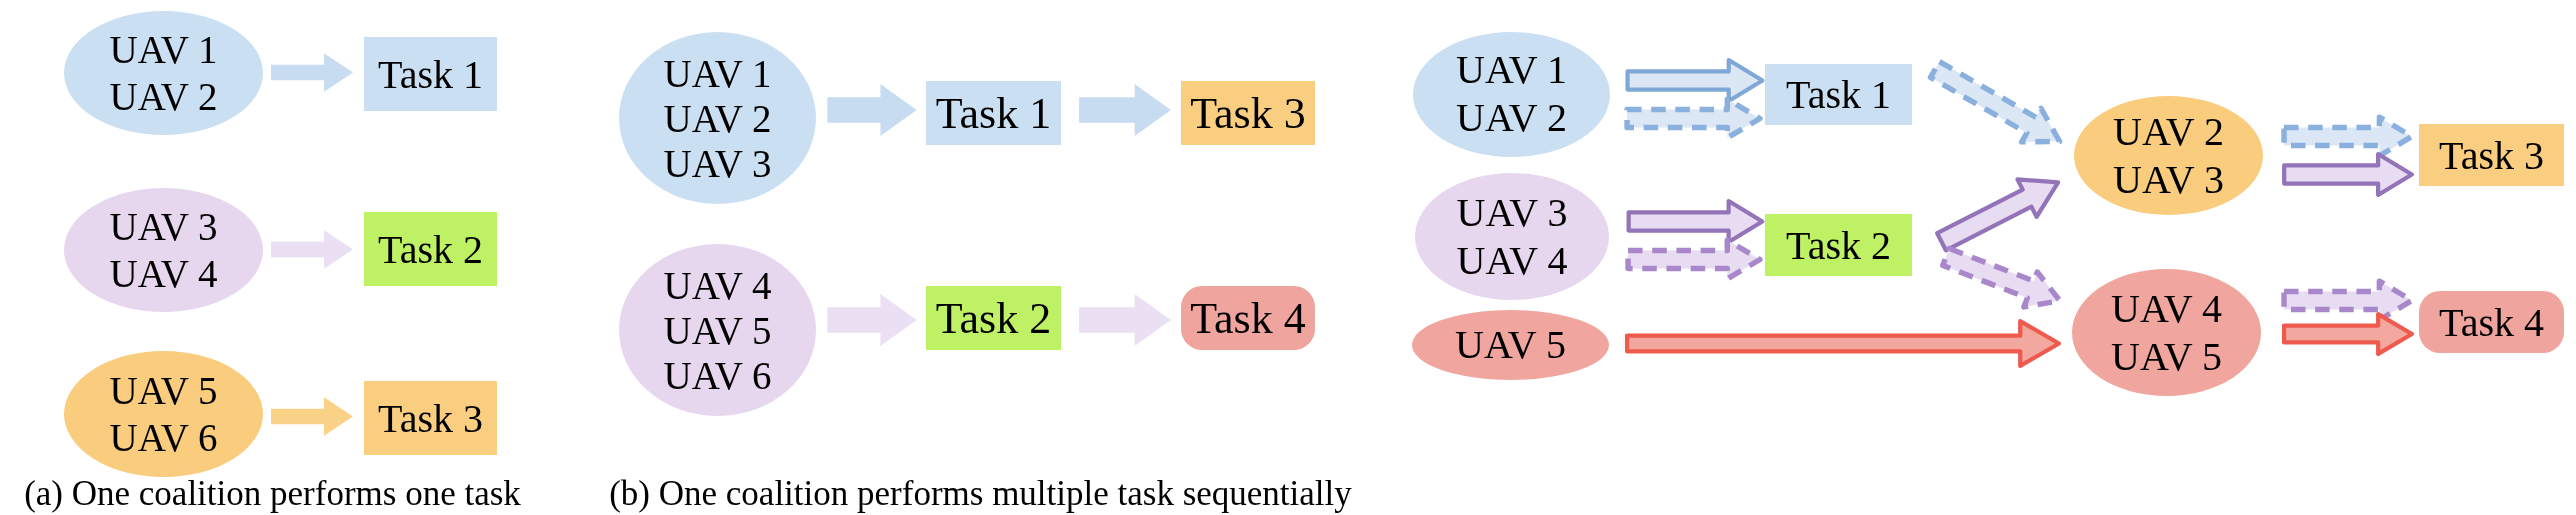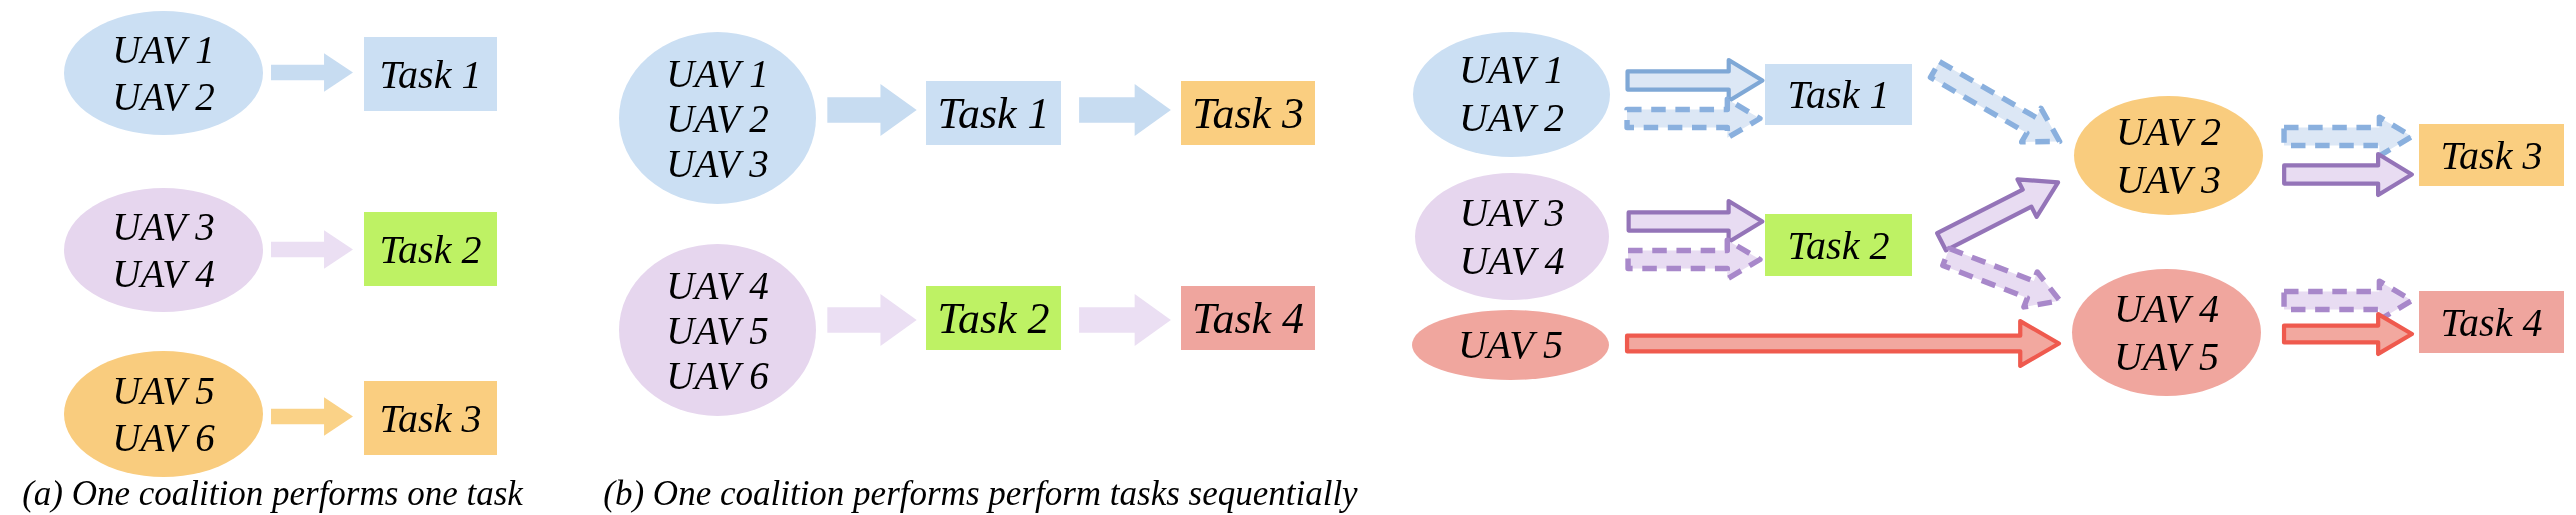--- a/index.html
+++ b/index.html
@@ -3,21 +3,20 @@
 <meta charset="utf-8">
 <style>
   html,body{margin:0;padding:0;background:#ffffff;}
   .canvas{
     position:relative;
     width:2576px;height:515px;
     background:#ffffff;
     font-family:"Liberation Serif","DejaVu Serif",serif;
     color:#000;
     overflow:hidden;
-    font-style:italic;
   }
   .node{
     position:absolute;
     display:flex;flex-direction:column;
     align-items:center;justify-content:center;
     text-align:center;
   }
   .ellipse{border-radius:50%;}
   .nl{white-space:nowrap;}
   
@@ -29,21 +28,21 @@
   .pa.task{font-size:40px;}
   .pb.task{font-size:44px;}
   .pc.task{font-size:40px;}
   
   .f-blue{background:#CBDFF3;}
   .f-purple{background:#E6D6EE;}
   .f-purplerect{background:#bef264;}
   .f-yellow{background:#F9CC7E;}
   .f-yellowrect{background:#FACE80;}
   .f-salmon{background:#F0A69E;}
-  .f-salmonrect{background:#EFA59E;}
+  .f-salmonrect{background:#EFA59E;border-radius:21px;}
   .caption{
     position:absolute;
     font-size:35px;line-height:41px;
     text-align:center;white-space:nowrap;
   }
   svg.arrow{position:absolute;overflow:visible;}
 </style>
 </head>
 <body>
 
@@ -73,21 +72,21 @@
   </div>
   <div class="node ellipse pb f-purple" style="left:619px;top:244px;width:197px;height:172px">
     <div class="nl">UAV 4</div>
     <div class="nl">UAV 5</div>
     <div class="nl">UAV 6</div>
   </div>
   <div class="task pb f-blue" style="left:926px;top:81px;width:135px;height:64px">Task 1</div>
   <div class="task pb f-yellowrect" style="left:1181px;top:81px;width:134px;height:64px">Task 3</div>
   <div class="task pb f-purplerect" style="left:926px;top:286px;width:135px;height:64px">Task 2</div>
   <div class="task pb f-salmonrect" style="left:1181px;top:286px;width:134px;height:64px">Task 4</div>
-  <div class="caption" style="left:575px;top:473px;width:811px">(b) One coalition performs perform tasks sequentially</div>
+  <div class="caption" style="left:575px;top:473px;width:811px">(b) One coalition performs multiple task sequentially</div>
 
   <div class="node ellipse pc f-blue" style="left:1413px;top:31.5px;width:197px;height:125px">
     <div class="nl">UAV 1</div>
     <div class="nl">UAV 2</div>
   </div>
   <div class="node ellipse pc f-purple" style="left:1415px;top:173px;width:194px;height:127px">
     <div class="nl">UAV 3</div>
     <div class="nl">UAV 4</div>
   </div>
   <div class="node ellipse pc small f-salmon" style="left:1412px;top:310px;width:197px;height:70px">

